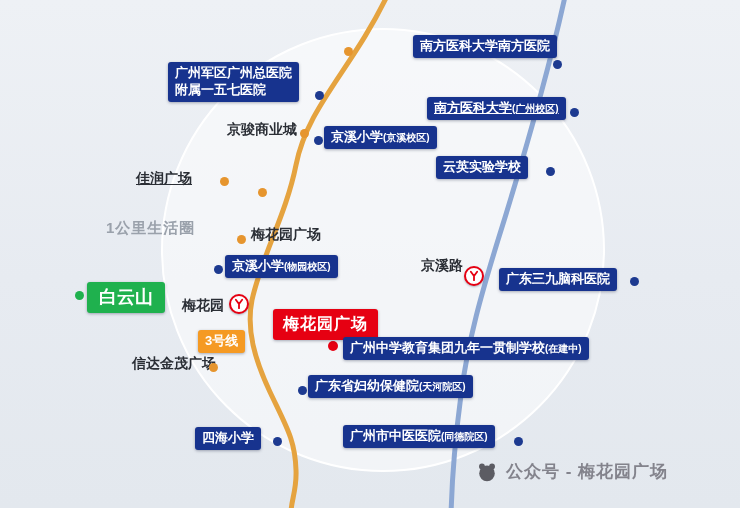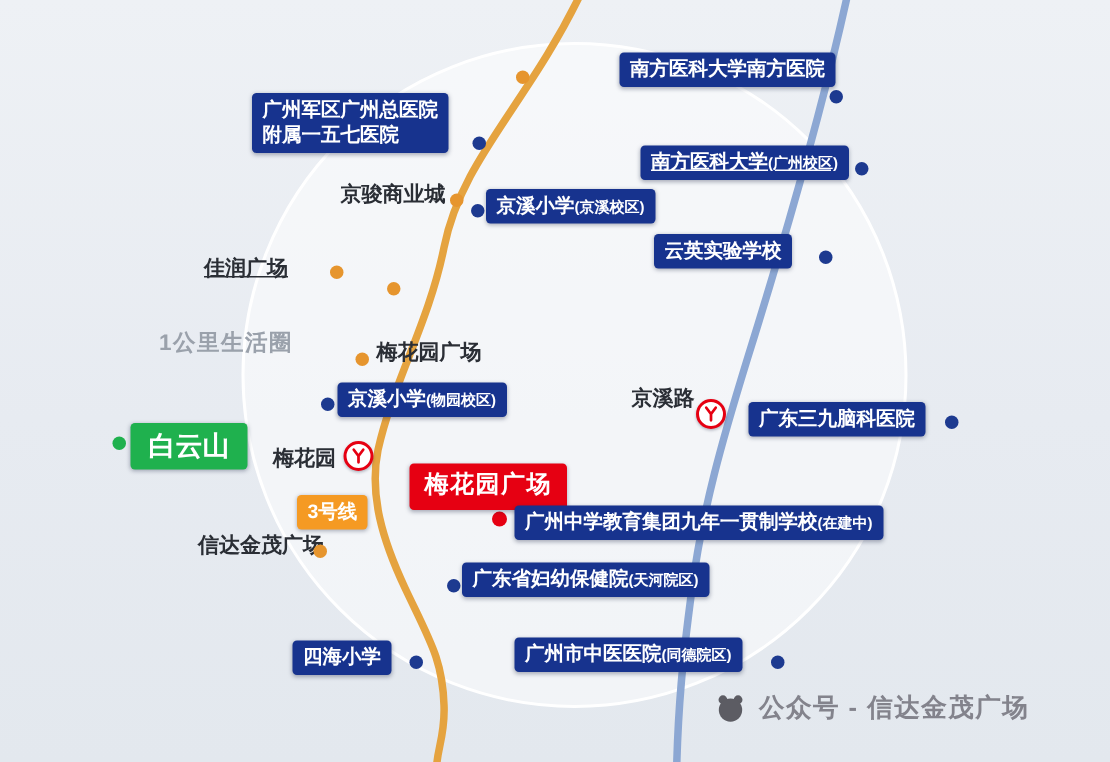--- a/index.html
+++ b/index.html
@@ -165,16 +165,16 @@
   <div class="poi navy" style="left:343px;top:425px;">
     <span>广州市中医医院</span><span class="sub">(同德院区)</span>
   </div>
 
   <div class="watermark">
     <svg width="22" height="22" viewBox="0 0 24 24">
       <circle cx="6.5" cy="6" r="3.2" fill="#5c5c63"></circle>
       <circle cx="17.5" cy="6" r="3.2" fill="#5c5c63"></circle>
       <circle cx="12" cy="13.5" r="8.5" fill="#5c5c63"></circle>
     </svg>
-    <span>公众号 - 信达金茂广场</span>
+    <span>公众号 - 梅花园广场</span>
   </div>
 
 </div>
 
 </body></html>

